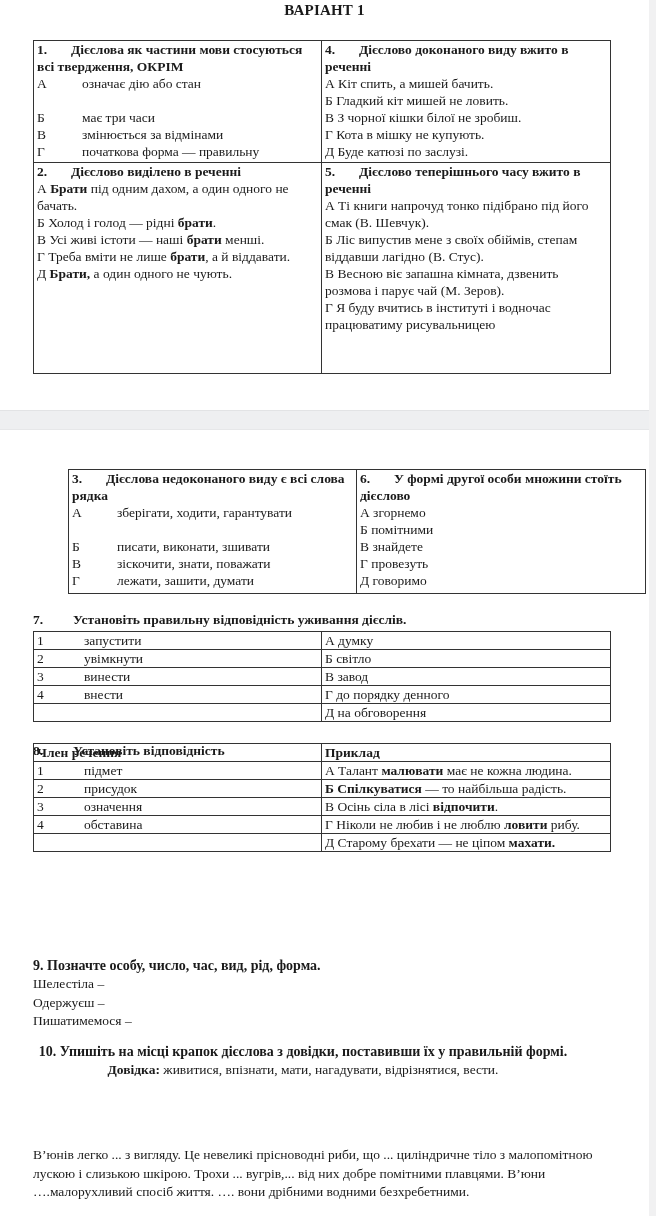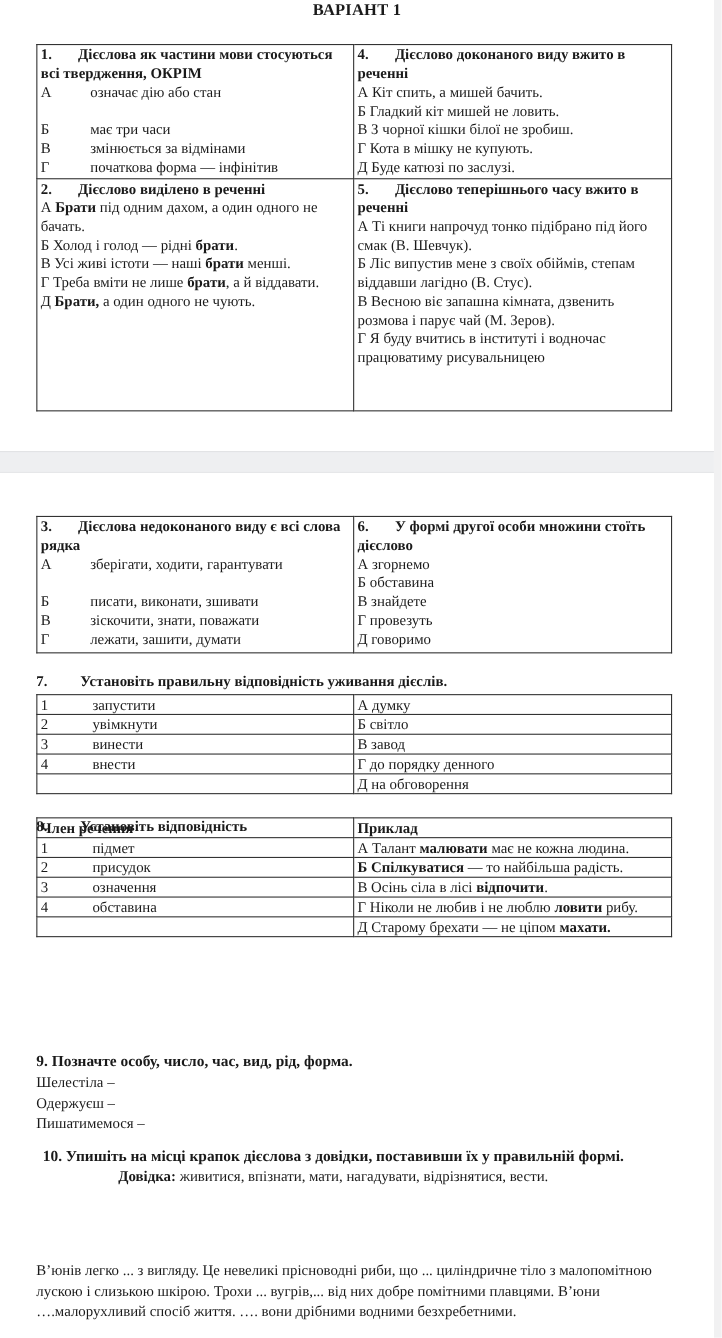--- a/index.html
+++ b/index.html
@@ -76,21 +76,21 @@
         <div class="opt">
               <span class="l">Б</span>
               <span>має три часи</span>
             </div>
         <div class="opt">
               <span class="l">В</span>
               <span>змінюється за відмінами</span>
             </div>
         <div class="opt">
               <span class="l">Г</span>
-              <span>початкова форма — інфінітив</span>
+              <span>початкова форма — правильну</span>
             </div>
       </td>
       <td>
         <div class="qhead"><span class="qnum">4.</span><span>Дієслово доконаного виду вжито в реченні</span></div>
         <div>А Кіт спить, а мишей бачить.</div>
         <div>Б Гладкий кіт мишей не ловить.</div>
         <div>В З чорної кішки білої не зробиш.</div>
         <div>Г Кота в мішку не купують.</div>
         <div>Д Буде катюзі по заслузі.</div>
       </td>
@@ -113,21 +113,21 @@
       </td>
     </tr>
   </tbody>
     </table>
 </div>
 
 <div class="page-gap"></div>
 
 <div class="page page2">
 
-  <table class="grid" style="top:39px; height:125px;">
+  <table class="grid" style="top:39px; height:125px;margin-left:35px;">
     <colgroup>
         <col style="width:288px">
         <col style="width:289px">
       </colgroup>
     <tbody>
         <tr>
       <td>
         <div class="qhead"><span class="qnum">3.</span><span>Дієслова недоконаного виду є всі слова рядка</span></div>
         <div class="opt">
               <span class="l">А</span>
@@ -143,21 +143,21 @@
               <span>зіскочити, знати, поважати</span>
             </div>
         <div class="opt">
               <span class="l">Г</span>
               <span>лежати, зашити, думати</span>
             </div>
       </td>
       <td>
         <div class="qhead"><span class="qnum">6.</span><span>У формі другої особи множини стоїть дієслово</span></div>
         <div>А згорнемо</div>
-        <div>Б обставина</div>
+        <div>Б помітними</div>
         <div>В знайдете</div>
         <div>Г провезуть</div>
         <div>Д говоримо</div>
       </td>
     </tr>
   </tbody>
     </table>
 
   <div class="heading" style="top:182px;"><span class="n">7.</span><span>Установіть правильну відповідність уживання дієслів.</span></div>
 

